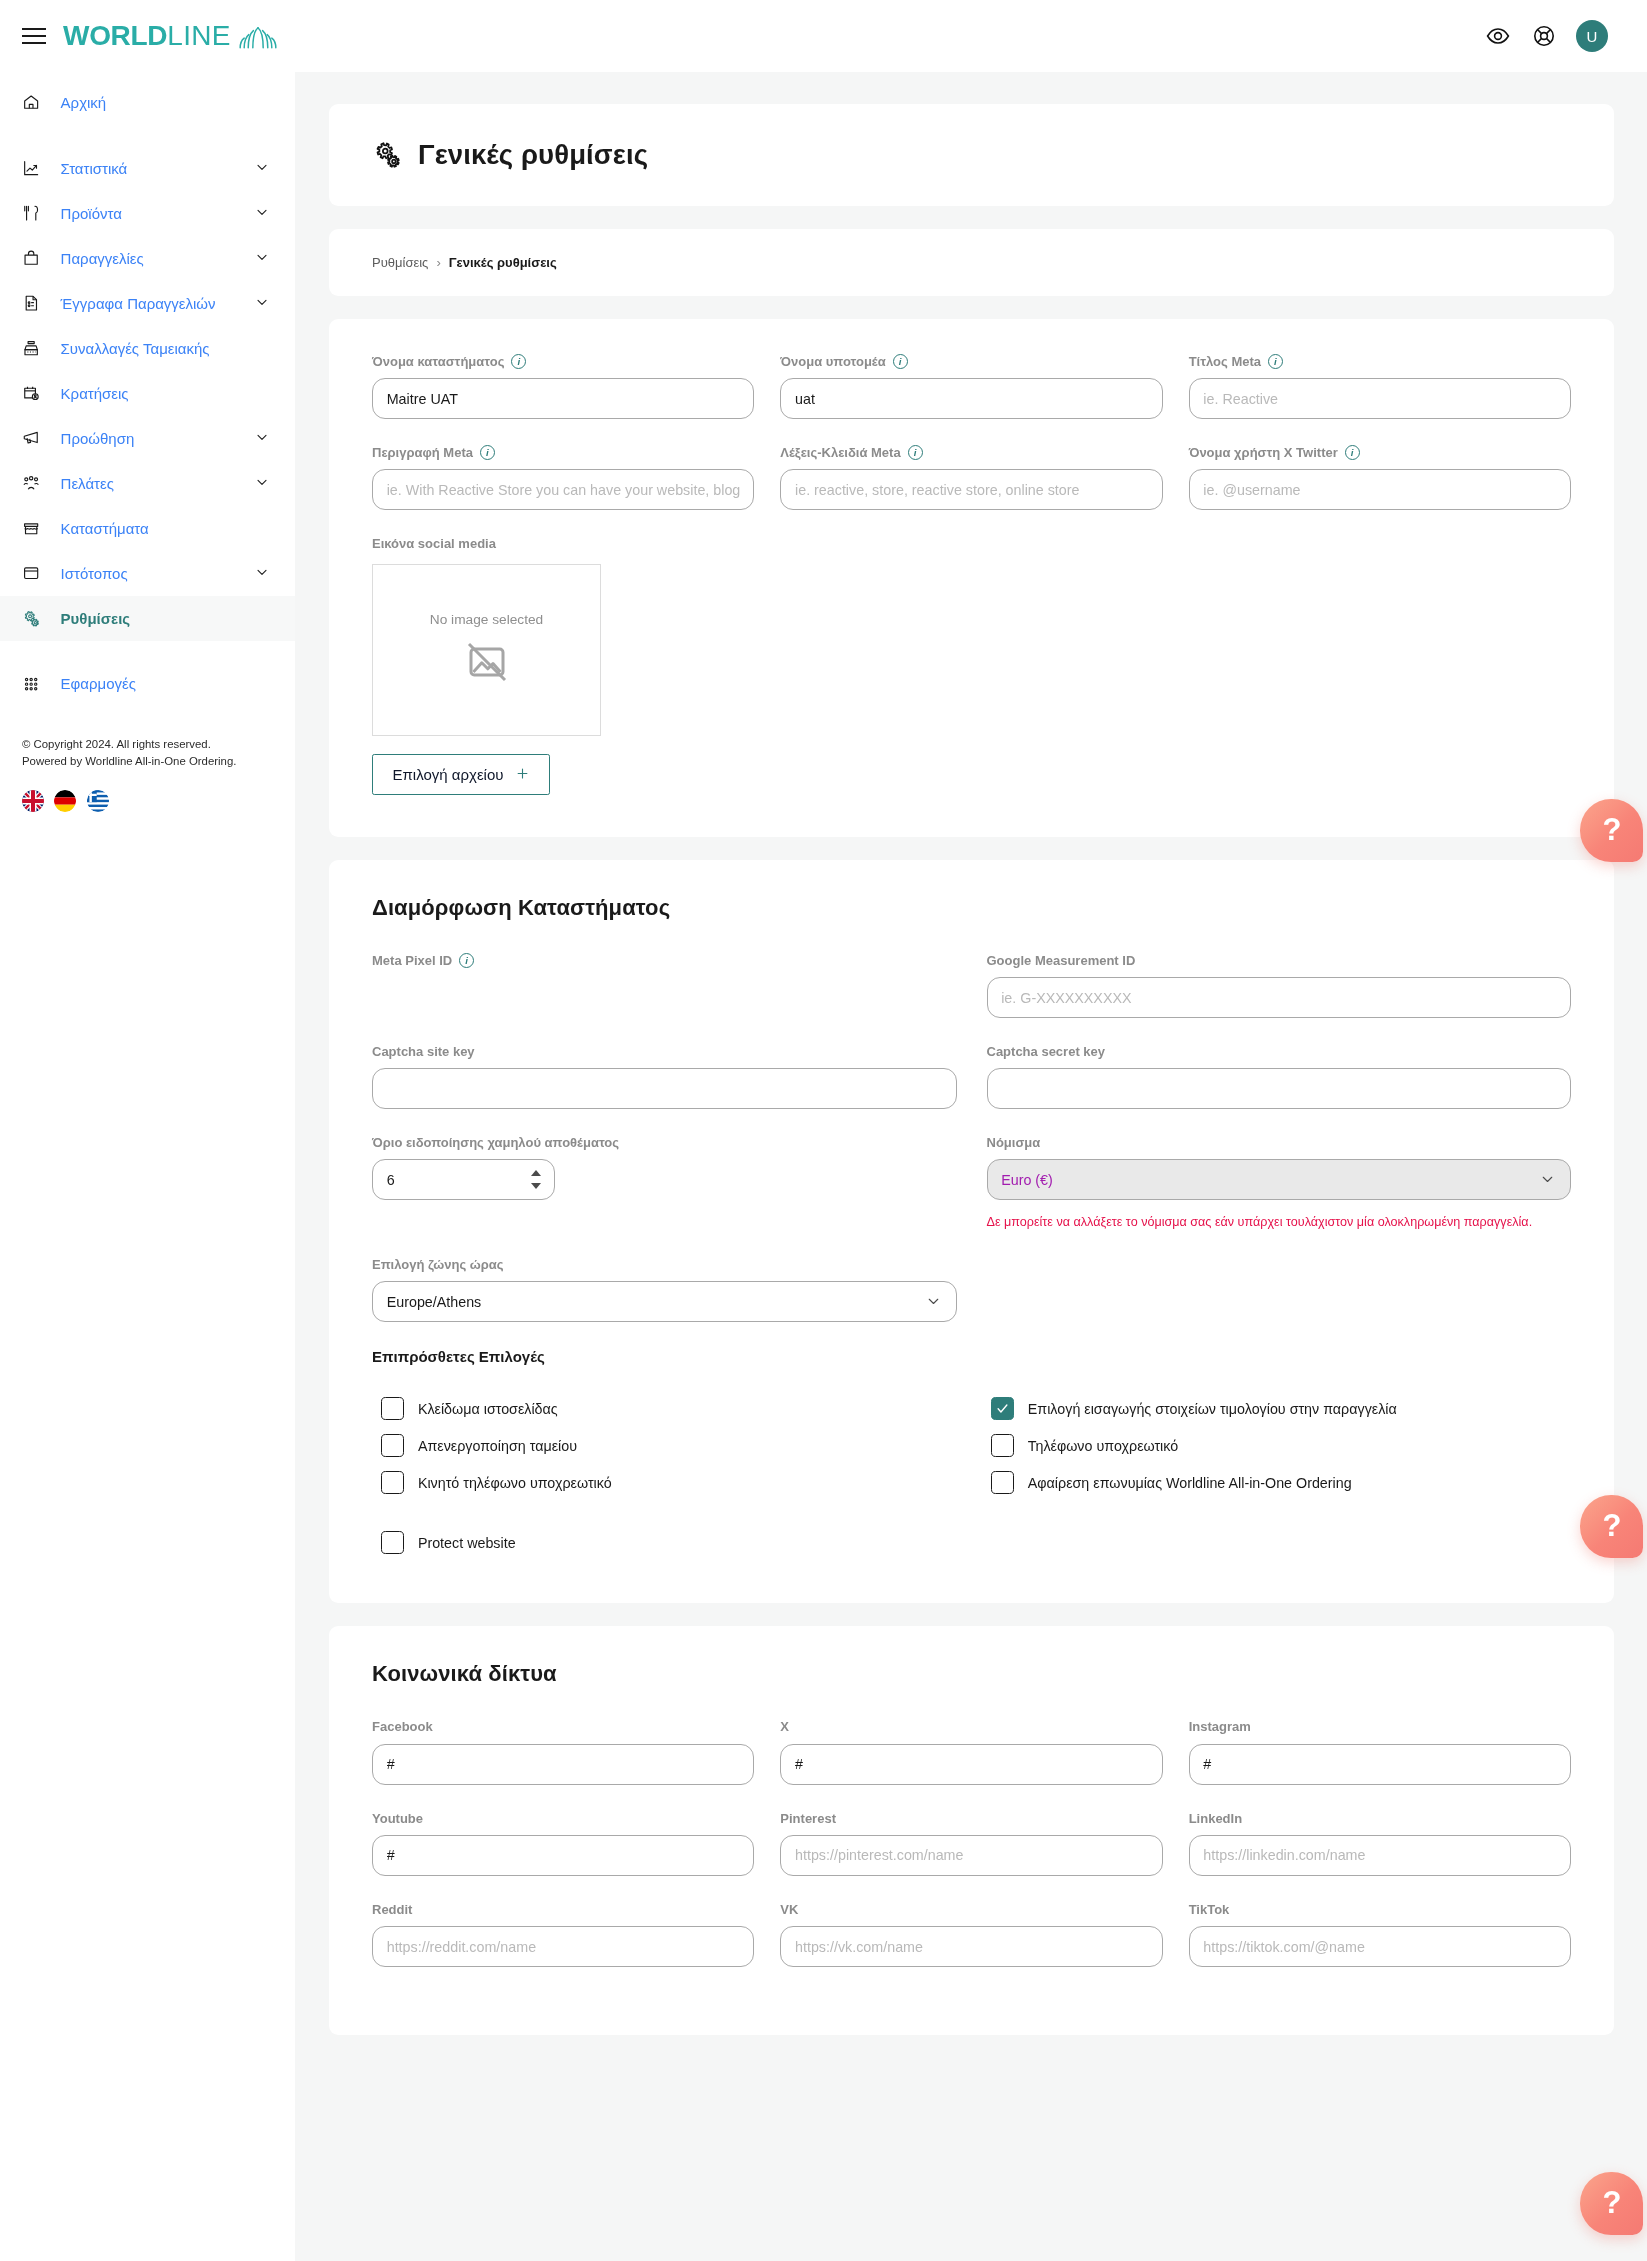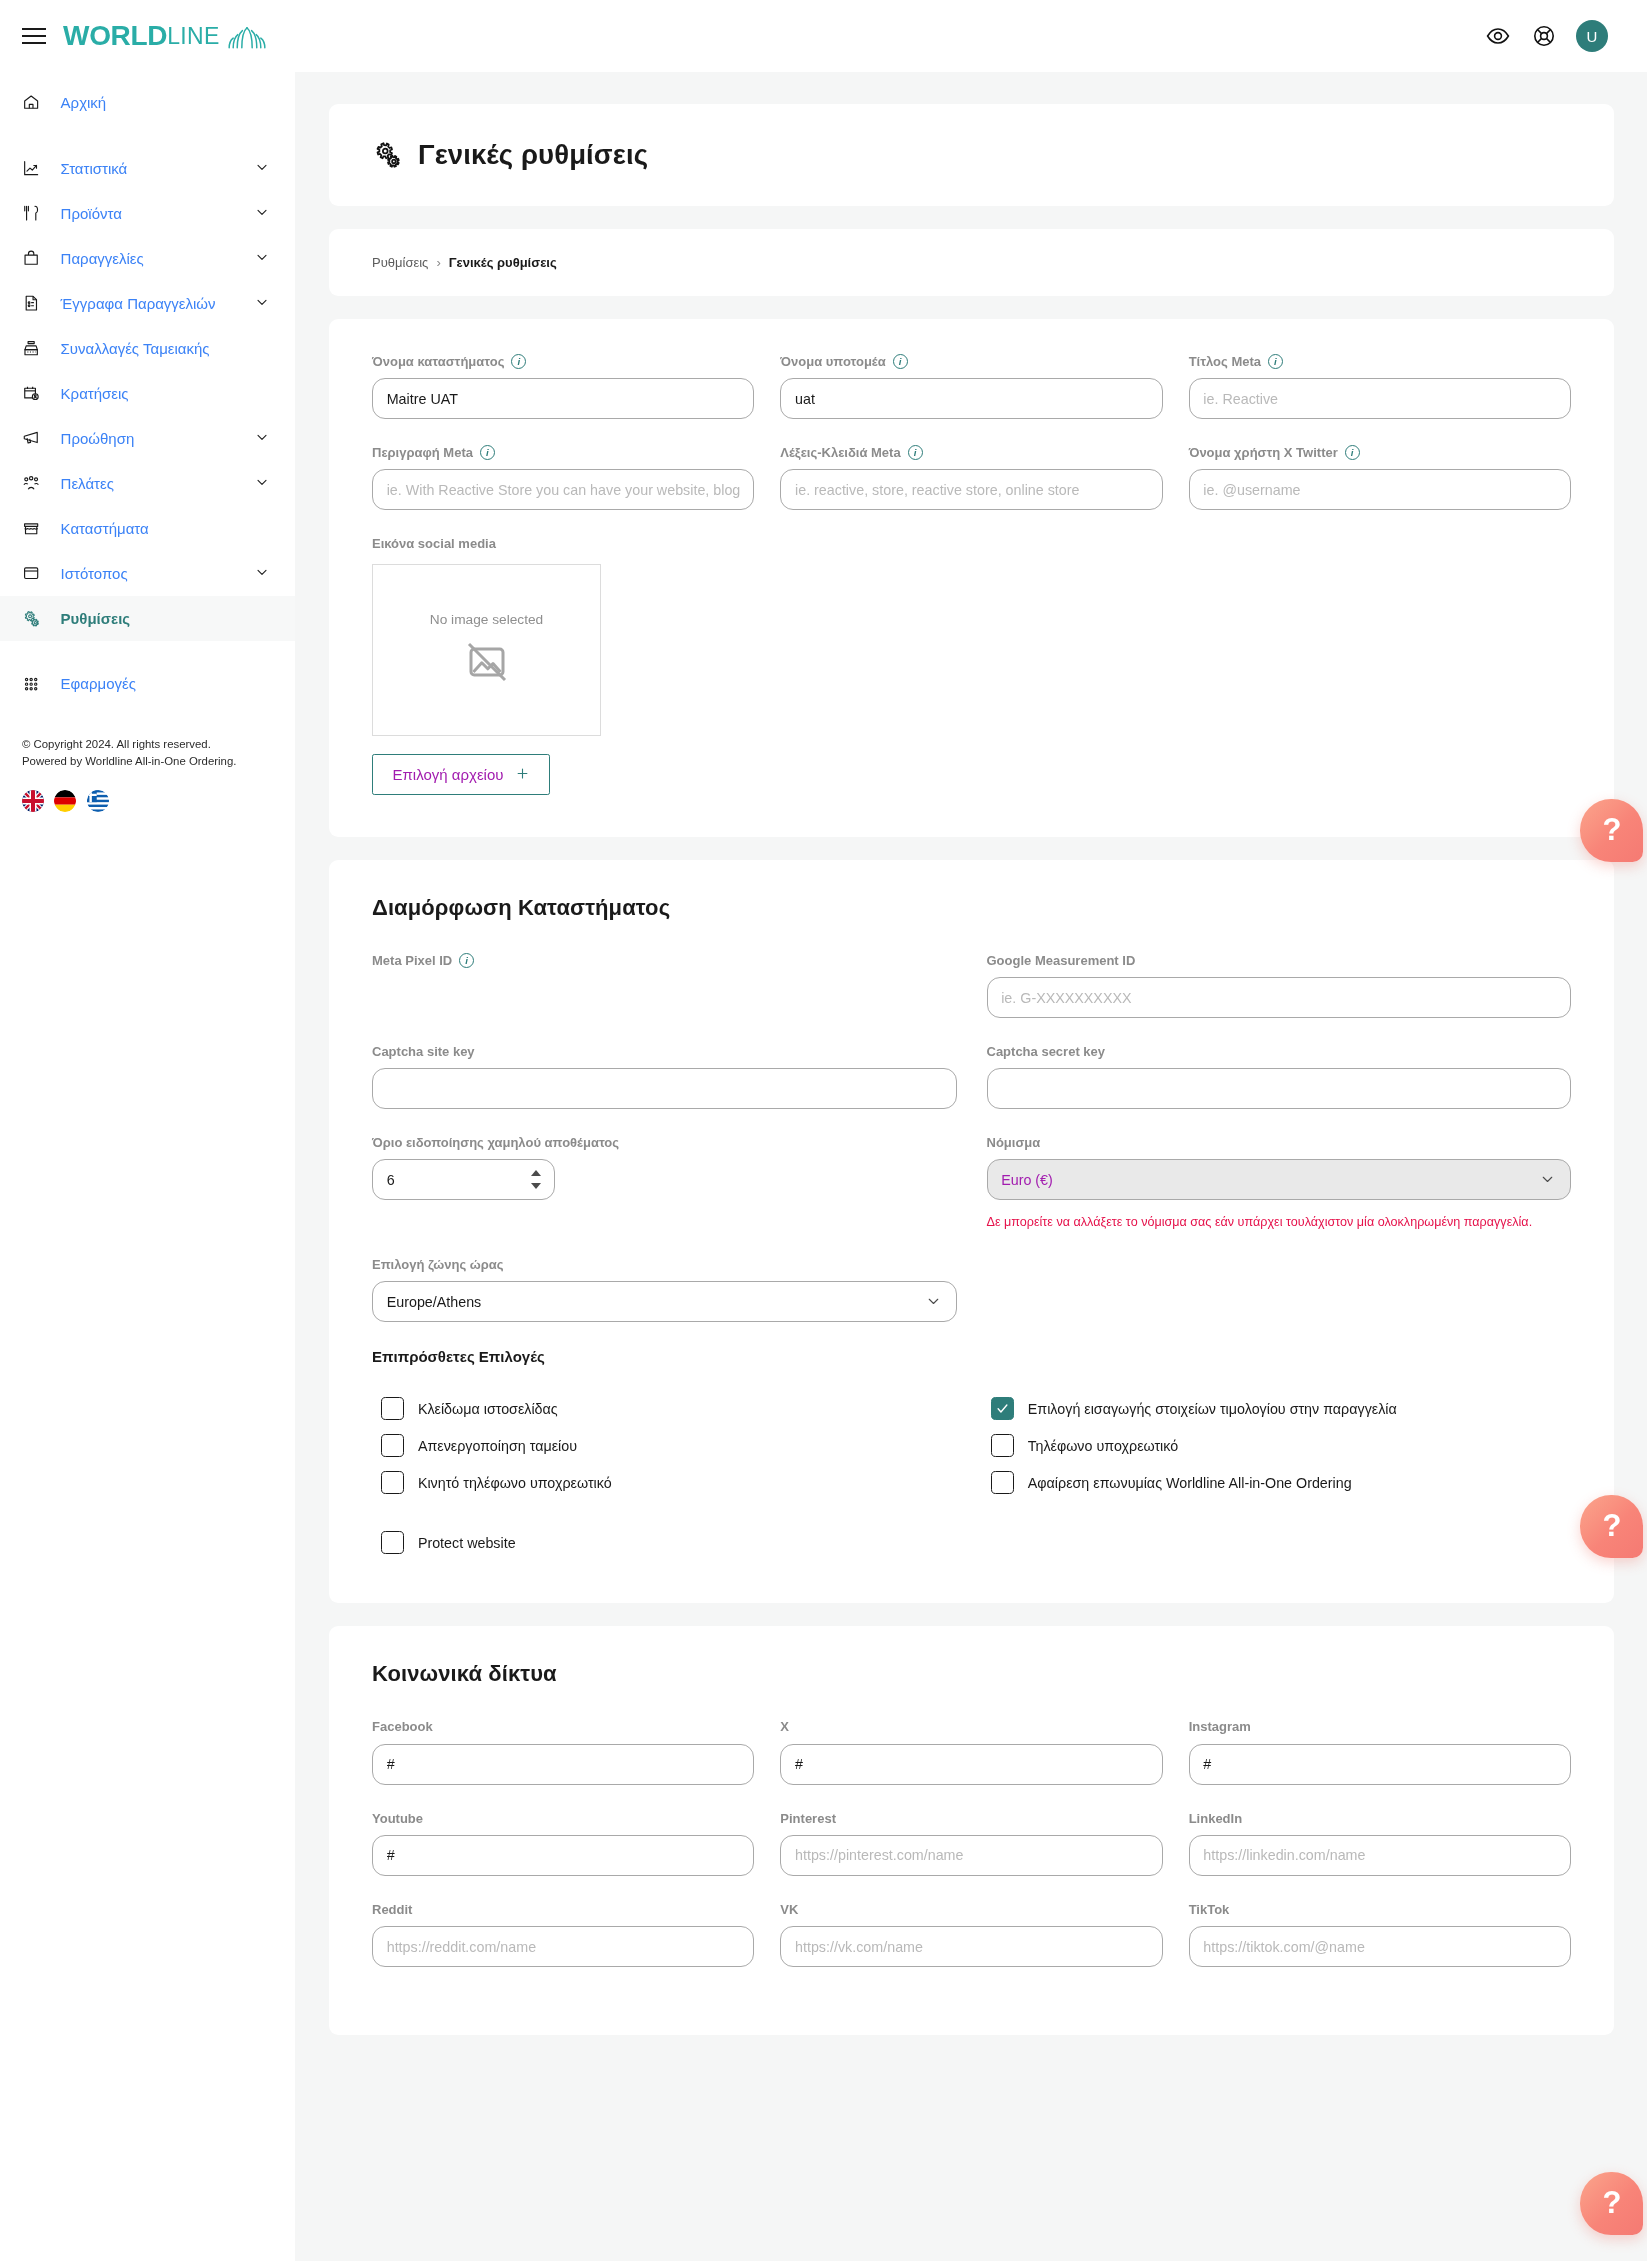--- a/index.html
+++ b/index.html
@@ -16,21 +16,21 @@
   .topbar {
     position: absolute; top: 0; left: 0; width: 1648px; height: 72px;
     background: #ffffff; display: flex; align-items: center;
     padding: 0 40px 0 22px; z-index: 30;
   }
   .hamburger { width: 26px; height: 26px; display: flex; flex-direction: column;
     justify-content: center; gap: 5.1px; cursor: pointer; }
   .hamburger span { display: block; width: 24px; height: 1.7px; background: #1a1a1a; }
   .brand { margin-left: 15px; display: flex; align-items: center; }
   .brand-w { font-size: 28px; font-weight: 700; letter-spacing: -0.3px; color: #2aada7; line-height:1; }
-  .brand-l { font-size: 23px; font-weight: 300; letter-spacing: 0.3px; color: #2aada7; line-height:1; }
+  .brand-l { font-size: 28px; font-weight: 300; letter-spacing: 0.3px; color: #2aada7; line-height:1; }
   .brand-mark { margin-left: 8px; display:flex; align-items:flex-end; height: 25px; }
   .topbar-right { margin-left: auto; display: flex; align-items: center; gap: 19.5px; }
   .icon-btn { width: 26px; height: 26px; display: flex; align-items: center; justify-content: center; cursor: pointer; }
   .avatar {
     width: 32px; height: 32px; border-radius: 50%; background: #2e7d7a;
     color: #fff; font-size: 15px; display: flex; align-items: center;
     justify-content: center; font-weight: 400; cursor: pointer;
   }
 
   
@@ -109,21 +109,21 @@
 
   
   .img-label { font-size: 13px; font-weight: 700; color: #8b8b8b; margin-bottom: 12.6px; }
   .img-box {
     width: 229px; height: 172px; border: 1.1px solid #dcdcdc; background: #fff;
     display: flex; flex-direction: column; align-items: center; justify-content: center; gap: 10.3px;
   }
   .img-box .noimg { font-size: 13.7px; color: #8e8e8e; }
   .file-btn {
     margin-top: 18.3px; display: inline-flex; align-items: center; gap: 11.4px;
-    border: 1.1px solid #2e7d7a; color: #a21caf; background: #fff;
+    border: 1.1px solid #2e7d7a; color: #0f172a; background: #fff;
     font-size: 15px; padding: 10.3px 19.5px; border-radius: 2.3px; cursor: pointer;
     font-family: inherit;
   }
 
   
   .cb-title { font-size: 15px; font-weight: 700; color: #1a1a1a; margin-bottom: 25px; }
   .cb-grid { display: grid; grid-template-columns: 1fr 1fr; column-gap: 30px; row-gap: 0; padding-left: 9.2px;}
   .cb-row { display: flex; align-items: center; height: 37px; margin-bottom: 0; }
   .cb-box {
     width: 23px; height: 23px; border: 1.7px solid #1a1a1a; border-radius: 4.6px;

